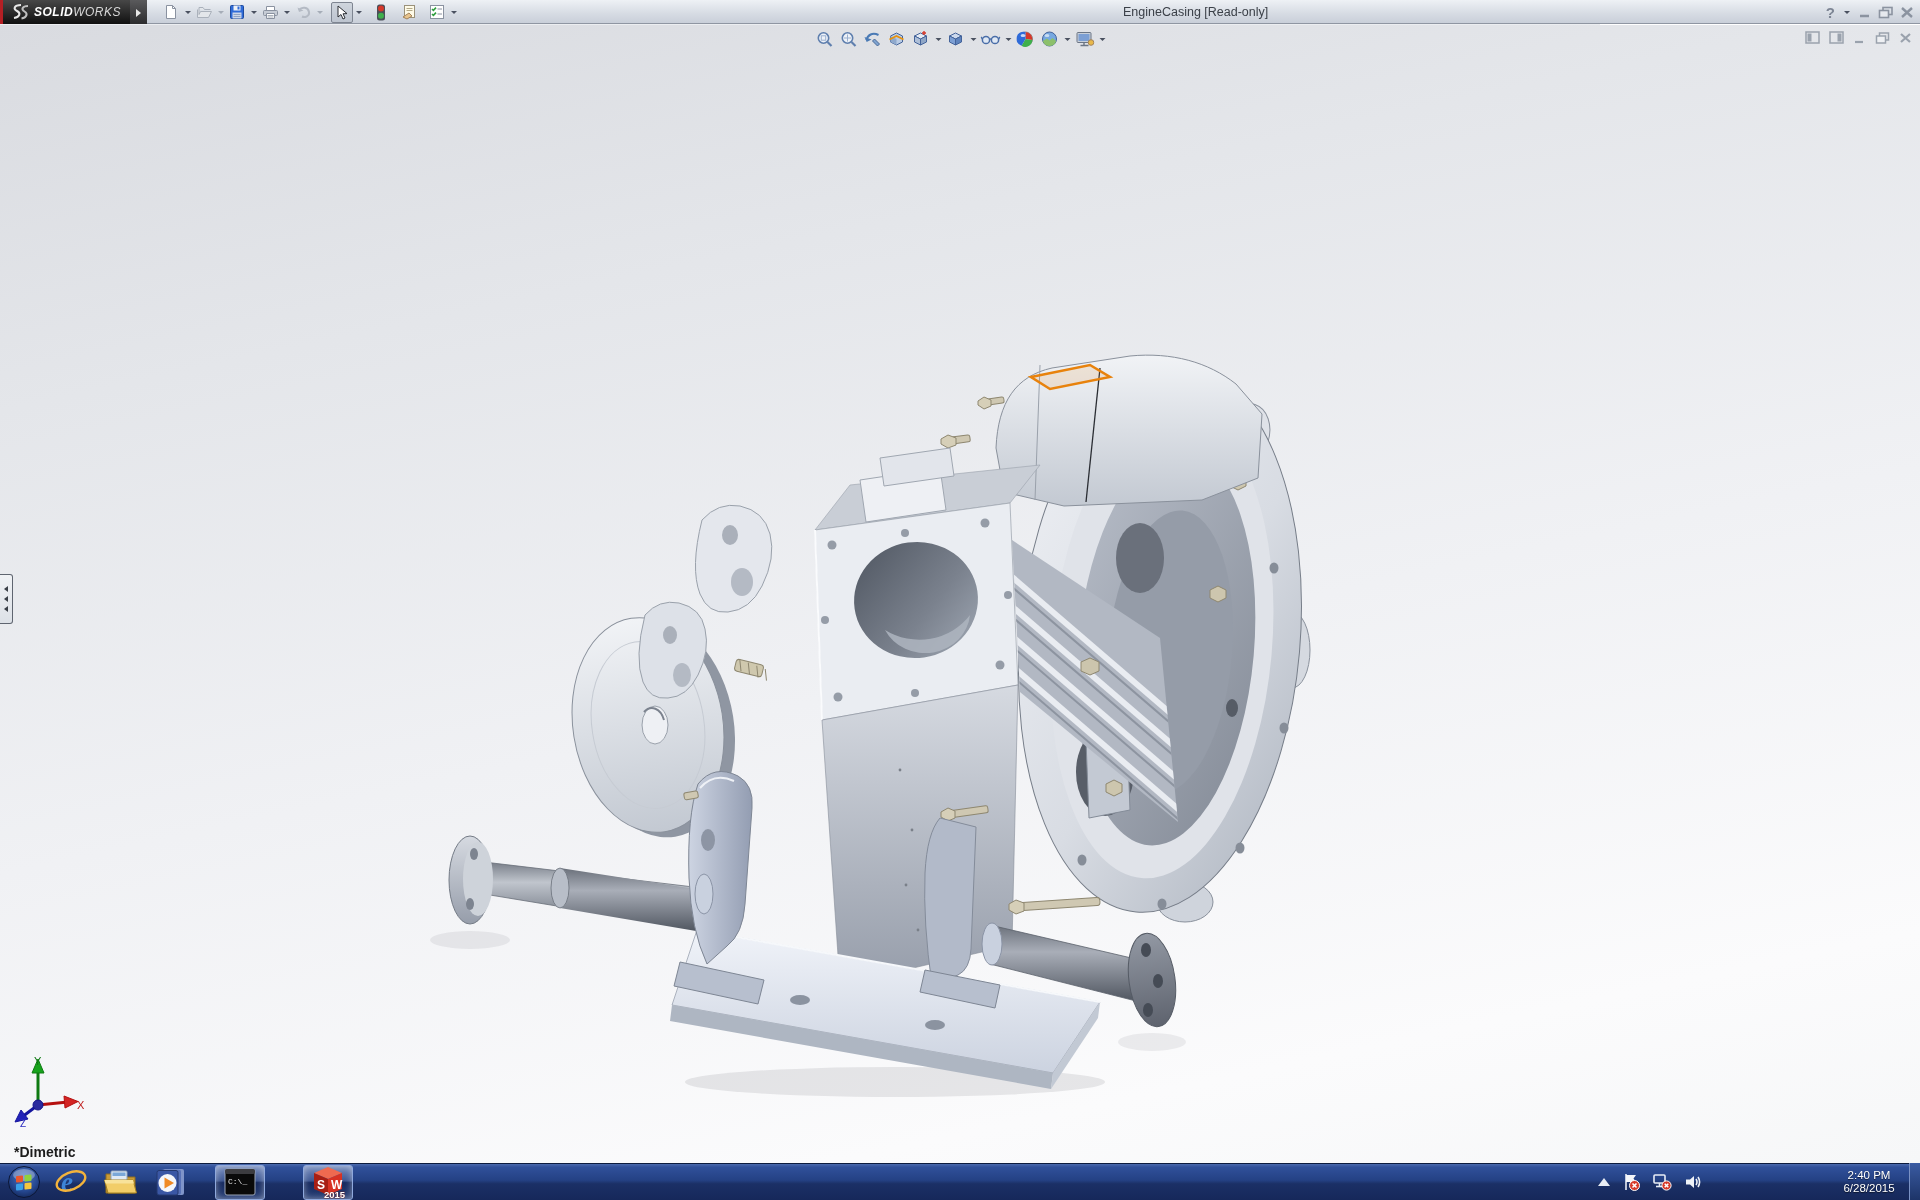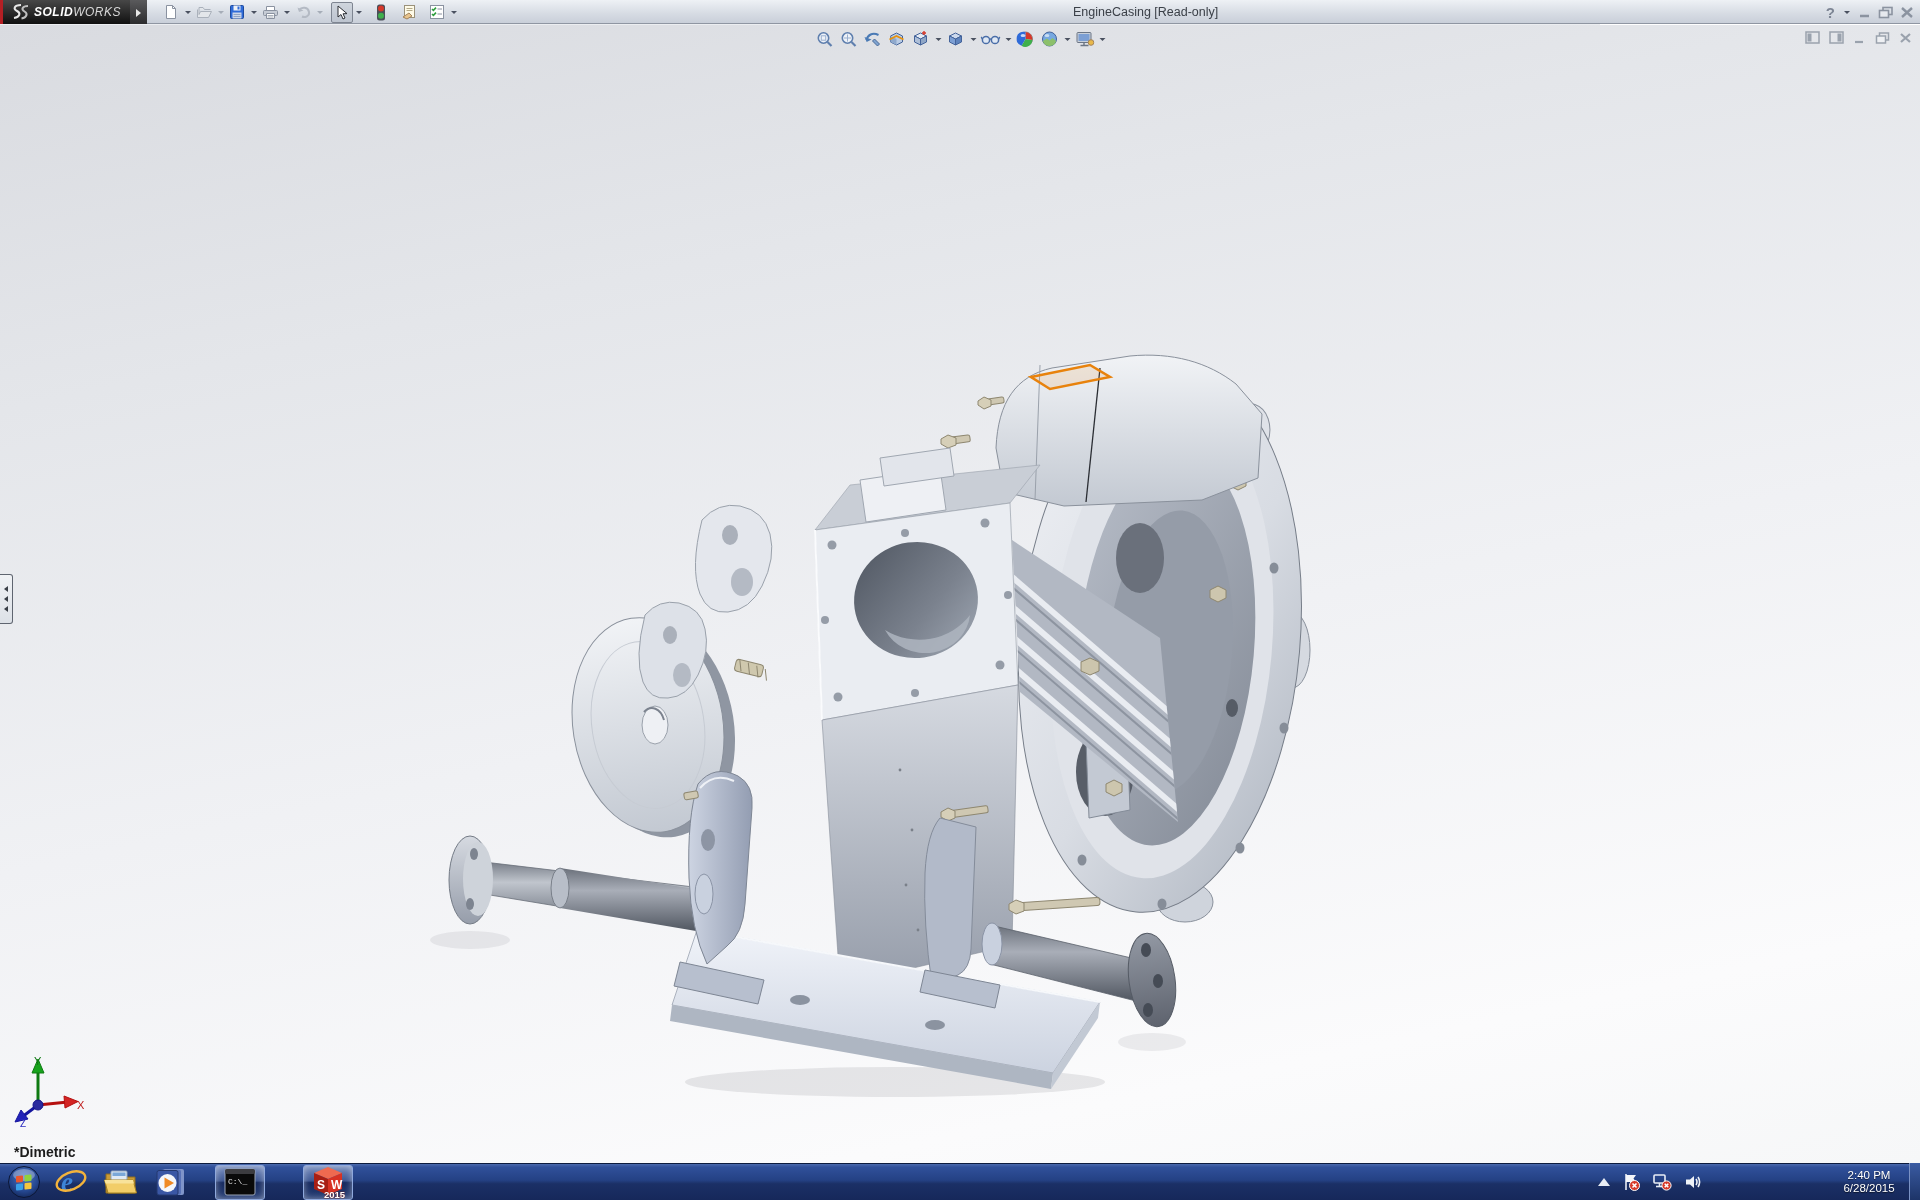--- a/index.html
+++ b/index.html
@@ -20,21 +20,21 @@
     background:linear-gradient(#5a5a5c,#2c2c2e); cursor:pointer; }
   .tri-r { display:inline-block; width:0; height:0; border-left:5px solid #e8e8e8;
     border-top:4px solid transparent; border-bottom:4px solid transparent; }
   .qat { position:absolute; left:160px; top:1px; height:22px; display:flex; align-items:center; }
   .tb-btn { width:22px; height:21px; display:flex; align-items:center; justify-content:center; cursor:pointer; }
   .tb-btn.pressed { background:linear-gradient(#cfd5dd,#bdc4cf); border:1px solid #7e8591; border-radius:2px; }
   .dd { width:11px; height:21px; display:flex; align-items:center; justify-content:center; cursor:pointer; }
   .dd i { width:0; height:0; border-top:3px solid #4a5160; border-left:3px solid transparent; border-right:3px solid transparent; }
   .dd.dis i { border-top-color:#a6adb8; }
   .gap { width:6px; }
-  .title { position:absolute; left:1073px; top:5px; font-size:12.5px; color:#3b4048; }
+  .title { position:absolute; left:1123px; top:5px; font-size:12.5px; color:#3b4048; }
   .win-controls { position:absolute; right:6px; top:0; height:24px; display:flex; align-items:center; gap:6px; }
   .wc { cursor:pointer; display:flex; align-items:center; }
 
   
   .viewport { position:absolute; top:25px; left:0; width:1920px; height:1138px;
     background:linear-gradient(168deg,#d9dbe0 0%,#e4e6ea 25%,#f0f1f4 55%,#fbfbfc 85%,#f6f7f8 100%); }
   .headsup { position:absolute; top:3px; left:50%; transform:translateX(-50%);
     display:flex; align-items:center; }
   .hu-btn { width:24px; height:22px; display:flex; align-items:center; justify-content:center; cursor:pointer; }
   .doc-controls { position:absolute; top:5px; right:8px; display:flex; align-items:center; gap:9px; }

